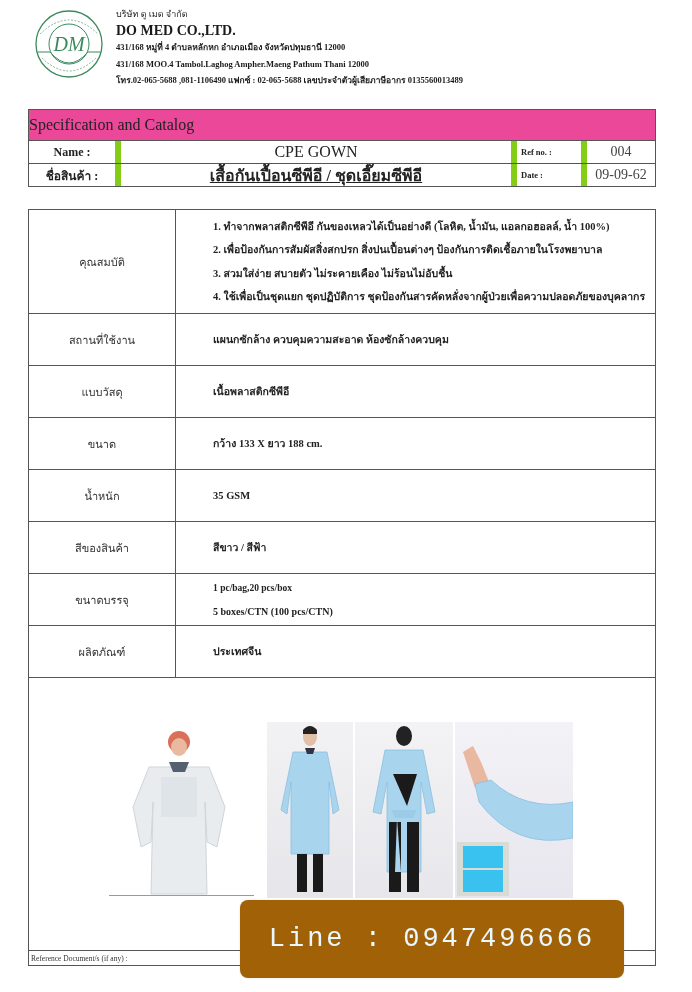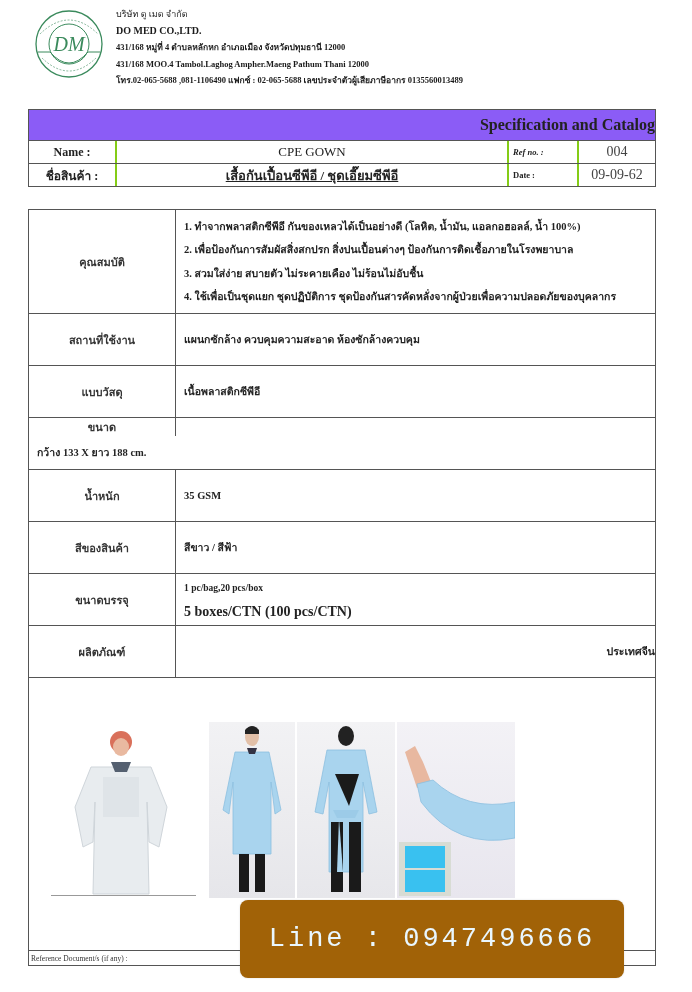--- a/index.html
+++ b/index.html
@@ -2,43 +2,43 @@
 <html><head>
 <meta charset="utf-8">
 <style>
   html, body { margin:0; padding:0; }
   body { width:692px; height:992px; background:#ffffff; position:relative; overflow:hidden;
          font-family:"Liberation Serif", "DejaVu Serif", serif; color:#222; }
   .logo { position:absolute; left:30px; top:8px; width:78px; height:72px; }
   .company { position:absolute; left:116px; top:6px; font-size:8.5px; font-weight:bold; line-height:16.5px; color:#1a1a1a; }
   .company div { white-space:nowrap; }
   .company .c0 { font-weight:normal; font-size:9px; }
-  .company .c1 { font-size:10px; }
+  .company .c1 { font-size:14px; }
 
   .hdr { position:absolute; left:28px; top:109px; width:626px; border:1.5px solid #555; border-collapse:collapse; }
-  .hdr-title { background:#8b5cf6; height:30px; text-align:right; font-weight:bold; font-size:16px; line-height:30px; border-bottom:1.5px solid #555; }
+  .hdr-title { background:#ec4899; height:30px; text-align:left; font-weight:normal; font-size:16px; line-height:30px; border-bottom:1.5px solid #555; }
   .hdr-row { display:flex; height:22px; border-bottom:1px solid #555; }
   .hdr-row:last-child { border-bottom:none; }
-  .hdr-row > div { border-right:2px solid #84cc16; display:flex; align-items:center; justify-content:center; }
+  .hdr-row > div { border-right:6px solid #84cc16; display:flex; align-items:center; justify-content:center; }
   .hdr-row > div:last-child { border-right:none; }
   .h-lab { width:86px; font-weight:bold; font-size:12px; }
-  .h-val { width:390px; font-size:13px; }
-  .h-ref { width:70px; font-size:8.5px; font-weight:bold; font-style:italic; justify-content:flex-start !important; padding-left:4px; box-sizing:border-box; }
+  .h-val { width:390px; font-size:16px; }
+  .h-ref { width:70px; font-size:8.5px; font-weight:bold; justify-content:flex-start !important; padding-left:4px; box-sizing:border-box; }
   .h-refv { flex:1; font-size:14px; color:#444; }
   .h-val.bold { font-weight:bold;text-decoration:underline; }
 
   .spec { position:absolute; left:28px; top:209px; width:626px; border:1.5px solid #555; }
   .srow { display:flex; border-bottom:1px solid #555; }
   .srow:last-child { border-bottom:none; }
-  .slab { width:146px; border-right:1px solid #555; display:flex; align-items:center; justify-content:center; font-size:11px; font-weight:bold; color:#333; flex-shrink:0; }
+  .slab { width:146px; border-right:1px solid #555; display:flex; align-items:center; justify-content:center; font-size:11px; font-weight:normal; color:#333; flex-shrink:0; }
   .sval { flex:1; padding-left:8px; font-size:10.5px; font-weight:bold; color:#222; display:flex; flex-direction:column; justify-content:center; }
-  .sval div { line-height:24px; white-space:nowrap; }
+  .sval div { line-height:24px; white-space:nowrap;margin-left:29px; }
   .r0 { height:103px; } .r0 .sval div { line-height:23.5px; }
-  .r1 { height:51px; } .r2 { height:51px; } .r3 { height:51px;flex-direction:column; } .r4 { height:51px; }
-  .r5 { height:51px; } .r6 { height:51px; } .r7 { height:51px;text-align:right; }
+  .r1 { height:51px; } .r2 { height:51px; } .r3 { height:51px; } .r4 { height:51px; }
+  .r5 { height:51px; } .r6 { height:51px; } .r7 { height:51px; }
   .r8 { height:272px; }
   .r8 .sval { padding:0; position:relative; }
   .ref { height:14px; font-size:7.5px; padding-left:2px; display:flex; align-items:center; color:#333; }
 
   .photos { position:absolute; top:44px; left:12px; width:460px; height:176px; }
   .ph { position:absolute; top:0; height:176px; }
   .ph1 { left:0; width:158px; background:#fff; }
   .ph2 { left:168px; width:86px; background:linear-gradient(#f2f2f4,#e6e6ea); }
   .ph3 { left:256px; width:98px; background:linear-gradient(#f3f3f5,#e7e7eb); }
   .ph4 { left:356px; width:118px; background:linear-gradient(#f3f2f6,#e8e6ee); }
@@ -119,21 +119,21 @@
   <div class="srow r5">
     <div class="slab">สีของสินค้า</div>
     <div class="sval">
         <div>สีขาว / สีฟ้า</div>
       </div>
   </div>
   <div class="srow r6">
     <div class="slab">ขนาดบรรจุ</div>
     <div class="sval">
       <div style="font-size:9.5px">1 pc/bag,20 pcs/box</div>
-      <div style="font-size:14px">5 boxes/CTN  (100 pcs/CTN)</div>
+      <div style="font-size:10px">5 boxes/CTN  (100 pcs/CTN)</div>
     </div>
   </div>
   <div class="srow r7">
     <div class="slab">ผลิตภัณฑ์</div>
     <div class="sval">
         <div>ประเทศจีน</div>
       </div>
   </div>
   <div class="srow r8">
     <div class="sval">

